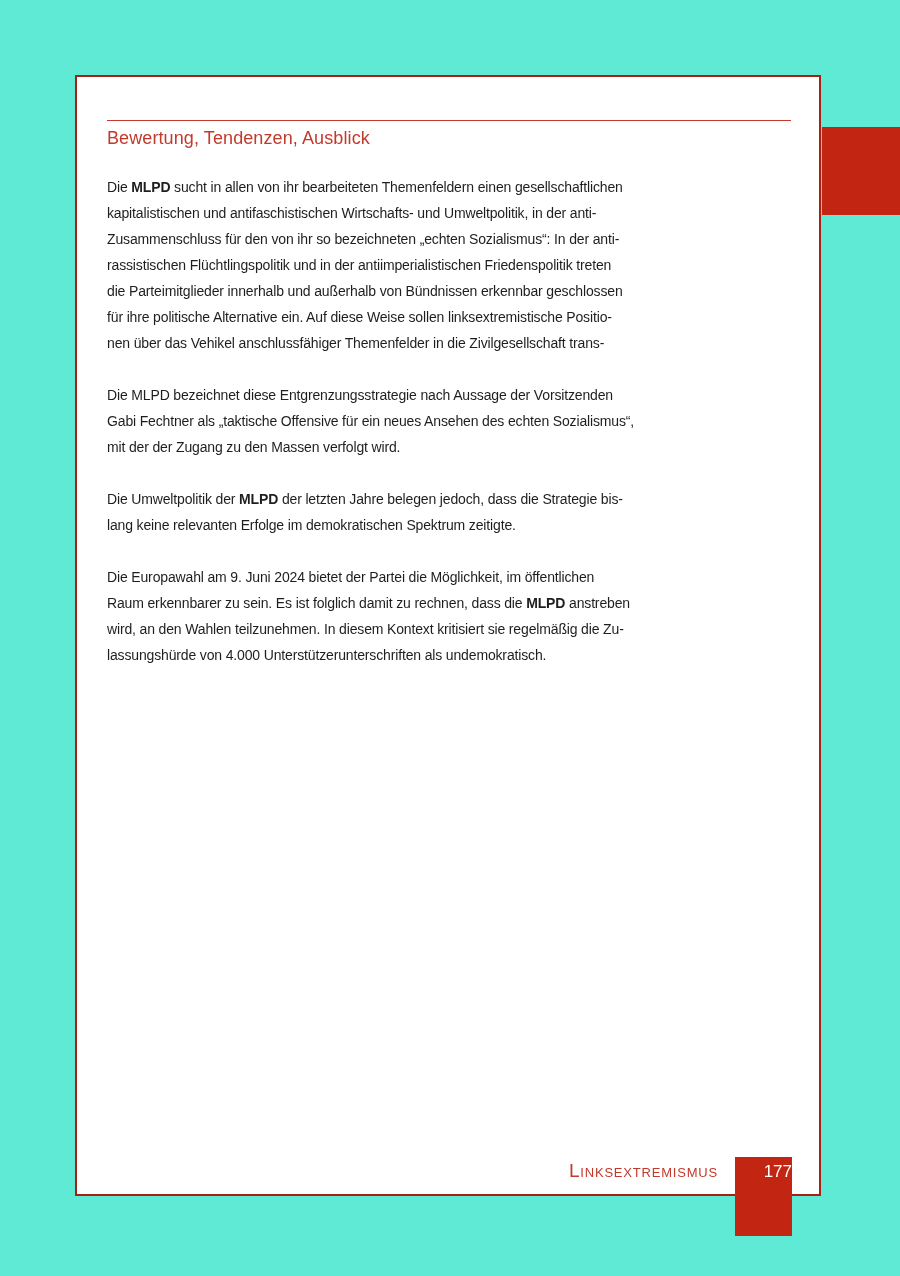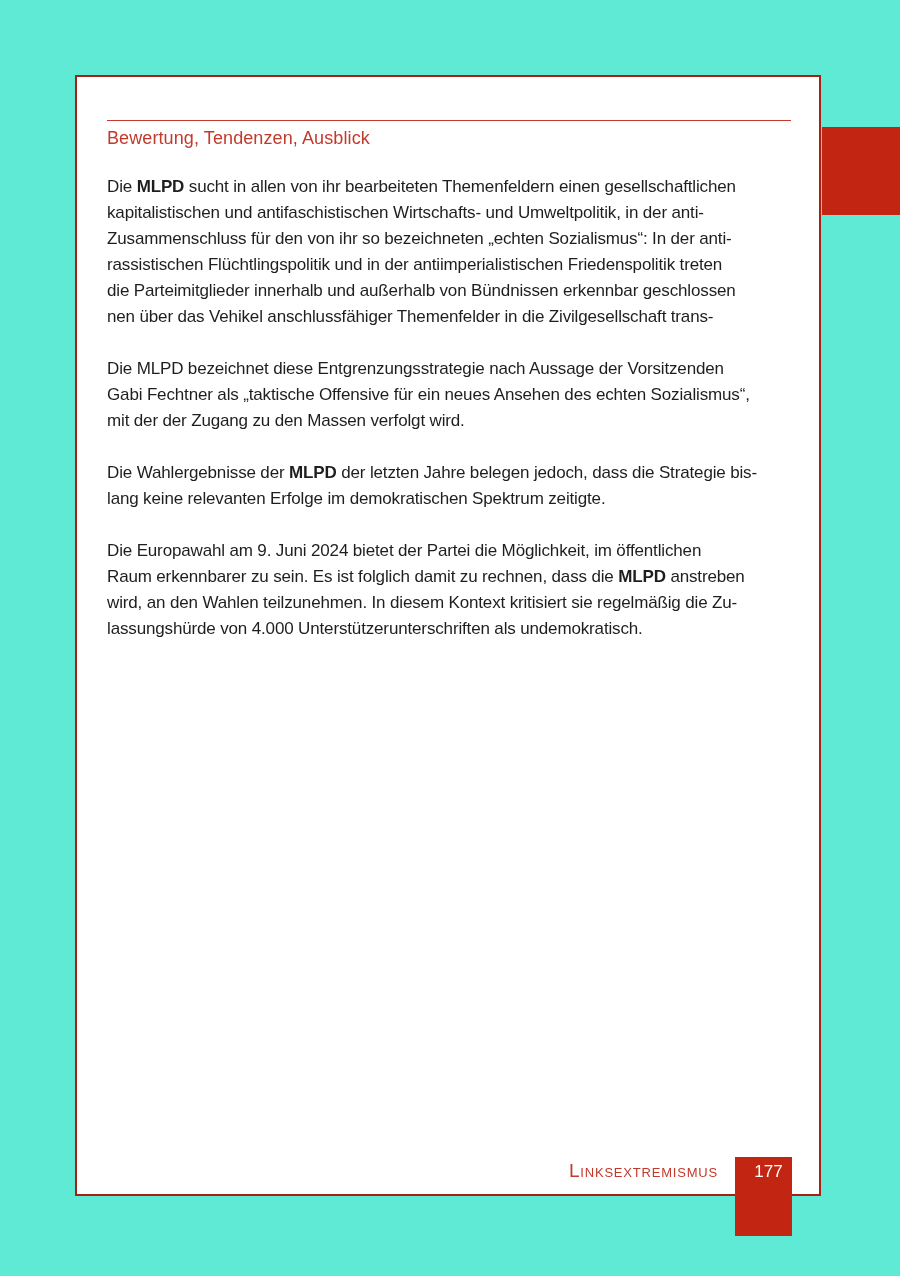--- a/index.html
+++ b/index.html
@@ -47,21 +47,21 @@
     font-size: 18px;
     letter-spacing: 0.1px;
     color: #c23a2c;
   }
   .body-text {
     position: absolute;
     left: 107px;
     top: 174px;
     width: 692px;
     color: #1e1e1e;
-    font-size: 17px;
+    font-size: 14px;
     letter-spacing: -0.15px;
   }
   .body-text .para {
     margin: 0 0 26px 0;
   }
   .body-text .line {
     line-height: 26px;
     white-space: nowrap;
   }
   .body-text strong {
@@ -79,21 +79,21 @@
     letter-spacing: 0.8px;
   }
   .page-number-badge {
     position: absolute;
     left: 735px;
     top: 1157px;
     width: 57px;
     height: 79px;
     background: #c32513;
     z-index: 2;
-    text-align: center;
+    text-align: right;
     padding-left: 10px;
     box-sizing: border-box;
   }
   .page-number-badge .num {
     display: inline-block;
     margin-top: 5px;
     color: #ffffff;
     font-size: 17px;
   }
   .footer-doc-title {
@@ -118,29 +118,30 @@
 
   <div class="heading">Bewertung, Tendenzen, Ausblick</div>
 
   <div class="body-text">
       <div class="para">
         <div class="line"><span>Die </span><strong>MLPD</strong><span> sucht in allen von ihr bearbeiteten Themenfeldern einen gesellschaftlichen</span></div>
         <div class="line"><span>kapitalistischen und antifaschistischen Wirtschafts- und Umweltpolitik, in der anti-</span></div>
         <div class="line"><span>Zusammenschluss für den von ihr so bezeichneten „echten Sozialismus“: In der anti-</span></div>
         <div class="line"><span>rassistischen Flüchtlingspolitik und in der antiimperialistischen Friedenspolitik treten</span></div>
         <div class="line"><span>die Parteimitglieder innerhalb und außerhalb von Bündnissen erkennbar geschlossen</span></div>
+        <div class="line"><span>für ihre politische Alternative ein. Auf diese Weise sollen linksextremistische Positio-</span></div>
         <div class="line"><span>nen über das Vehikel anschlussfähiger Themenfelder in die Zivilgesellschaft trans-</span></div>
       </div>
       <div class="para">
         <div class="line"><span>Die MLPD bezeichnet diese Entgrenzungsstrategie nach Aussage der Vorsitzenden</span></div>
         <div class="line"><span>Gabi Fechtner als „taktische Offensive für ein neues Ansehen des echten Sozialismus“,</span></div>
         <div class="line"><span>mit der der Zugang zu den Massen verfolgt wird.</span></div>
       </div>
       <div class="para">
-        <div class="line"><span>Die Wahlergebnisse der </span><strong>MLPD</strong><span> der letzten Jahre belegen jedoch, dass die Strategie bis-</span></div>
+        <div class="line"><span>Die Umweltpolitik der </span><strong>MLPD</strong><span> der letzten Jahre belegen jedoch, dass die Strategie bis-</span></div>
         <div class="line"><span>lang keine relevanten Erfolge im demokratischen Spektrum zeitigte.</span></div>
       </div>
       <div class="para">
         <div class="line"><span>Die Europawahl am 9. Juni 2024 bietet der Partei die Möglichkeit, im öffentlichen</span></div>
         <div class="line"><span>Raum erkennbarer zu sein. Es ist folglich damit zu rechnen, dass die </span><strong>MLPD</strong><span> anstreben</span></div>
         <div class="line"><span>wird, an den Wahlen teilzunehmen. In diesem Kontext kritisiert sie regelmäßig die Zu-</span></div>
         <div class="line"><span>lassungshürde von 4.000 Unterstützerunterschriften als undemokratisch.</span></div>
       </div>
     </div>
 

